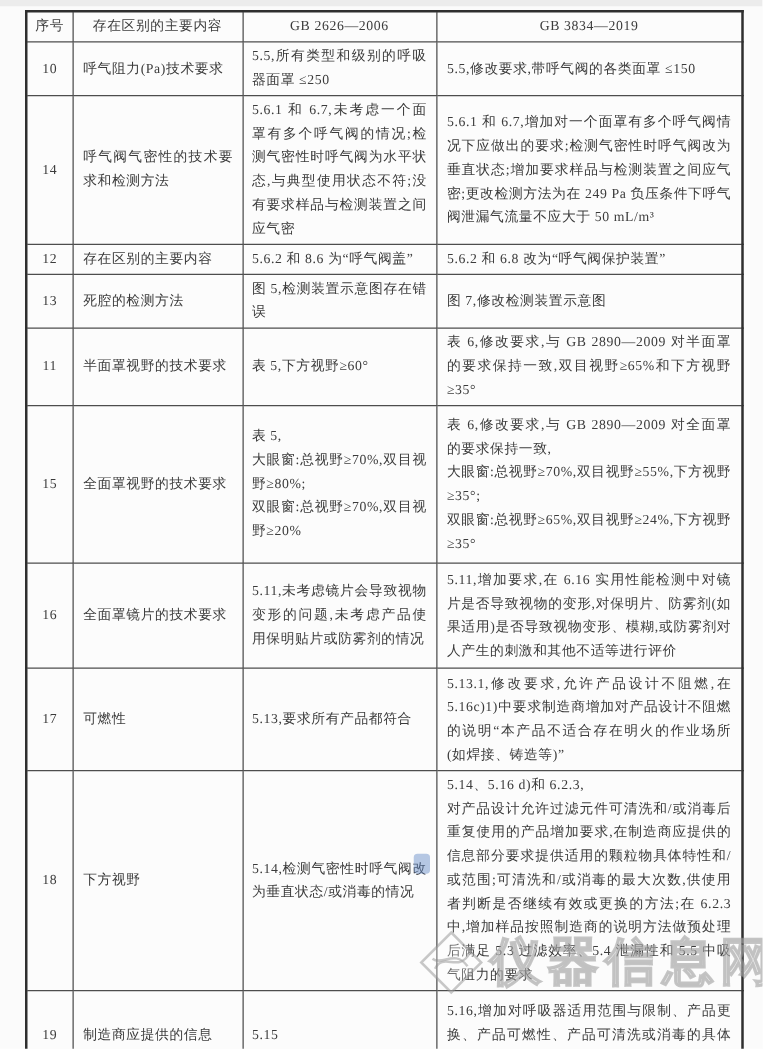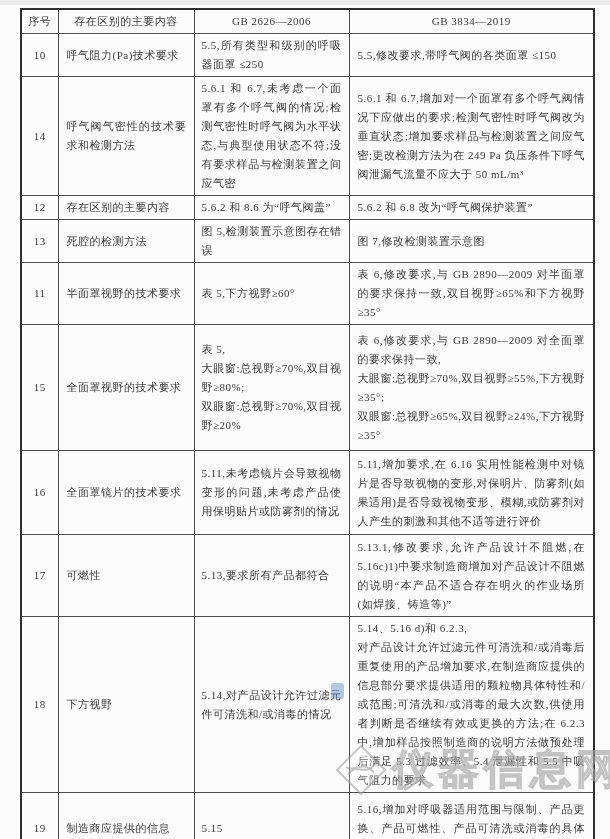--- a/index.html
+++ b/index.html
@@ -159,21 +159,21 @@
       </tr>
       <tr class="r17">
         <td class="c-no">17</td>
         <td class="c-content">可燃性</td>
         <td class="c-2006">5.13,要求所有产品都符合</td>
         <td class="c-2019">5.13.1,修改要求,允许产品设计不阻燃,在 5.16c)1)中要求制造商增加对产品设计不阻燃的说明“本产品不适合存在明火的作业场所(如焊接、铸造等)”</td>
       </tr>
       <tr class="r18">
         <td class="c-no">18</td>
         <td class="c-content">下方视野</td>
-        <td class="c-2006">5.14,对产品设计允许过滤元件可清洗和/或消毒的情况</td>
+        <td class="c-2006">5.14,检测气密性时呼气阀改为垂直状态/或消毒的情况</td>
         <td class="c-2019">5.14、5.16 d)和 6.2.3,
 对产品设计允许过滤元件可清洗和/或消毒后重复使用的产品增加要求,在制造商应提供的信息部分要求提供适用的颗粒物具体特性和/或范围;可清洗和/或消毒的最大次数,供使用者判断是否继续有效或更换的方法;在 6.2.3 中,增加样品按照制造商的说明方法做预处理后满足 5.3 过滤效率、5.4 泄漏性和 5.5 中吸气阻力的要求</td>
       </tr>
       <tr class="r19">
         <td class="c-no">19</td>
         <td class="c-content">制造商应提供的信息</td>
         <td class="c-2006">5.15</td>
         <td class="c-2019">5.16,增加对呼吸器适用范围与限制、产品更换、产品可燃性、产品可清洗或消毒的具体说明内容的要求</td>
       </tr>
     </tbody>

